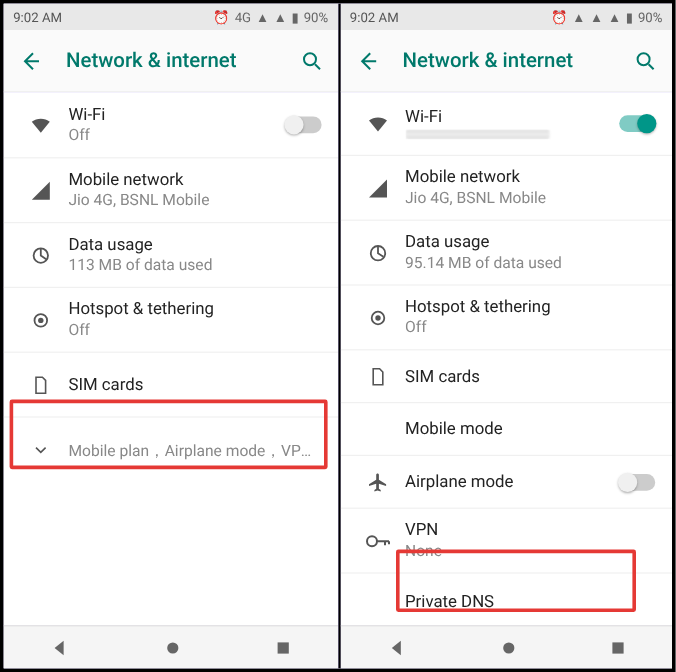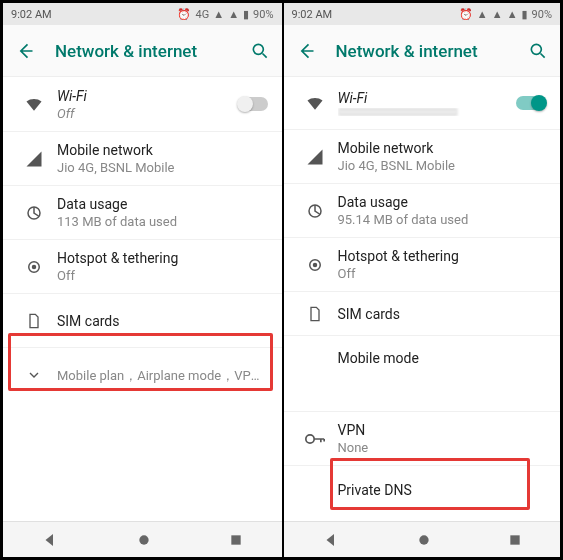--- a/index.html
+++ b/index.html
@@ -51,21 +51,21 @@
     overflow: hidden;
     background: #fff;
   }
   .row {
     display: flex;
     align-items: center;
     padding: 10px 14px 10px 14px;
     border-top: 1px solid #f0f0f0;
     min-height: 54px;
   }
-  .row:first-child { border-top: none; font-style: italic; }
+  .row:first-child { border-top: none; }
   .row .lead {
     width: 34px;
     display: flex;
     align-items: center;
     justify-content: center;
     color: #555;
     flex-shrink: 0;
   }
   .row .text {
     flex: 1;
@@ -338,22 +338,37 @@
       </span>
     </div>
 
     <div class="row" style="min-height:44px;">
       <span class="lead"></span>
       <span class="text">
         <div class="primary">Mobile mode</div>
       </span>
     </div>
 
-
-    <div class="row" style="min-height:48px;margin-top:32px;">
+    <div class="row" style="min-height:44px;">
+      <span class="lead">
+        <svg width="18" height="18" viewBox="0 0 24 24">
+            <path fill="#555" d="M21 16v-2l-8-5V3.5c0-.83-.67-1.5-1.5-1.5S10 2.67 10 3.5V9l-8 5v2l8-2.5V19l-2 1.5V22l3.5-1 3.5 1v-1.5L13 19v-5.5l8 2.5z"></path>
+          </svg>
+      </span>
+      <span class="text">
+        <div class="primary">Airplane mode</div>
+      </span>
+      <span class="trail">
+        <span class="switch">
+            <span class="knob"></span>
+          </span>
+      </span>
+    </div>
+
+    <div class="row" style="min-height:48px;">
       <span class="lead">
         <svg width="20" height="12" viewBox="0 0 24 14">
             <circle cx="6" cy="7" r="5" fill="none" stroke="#555" stroke-width="2"></circle>
             <path stroke="#555" stroke-width="2" d="M11 7h12M19 7v4M23 7v3"></path>
           </svg>
       </span>
       <span class="text">
         <div class="primary">VPN</div>
         <div class="secondary">None</div>
       </span>

